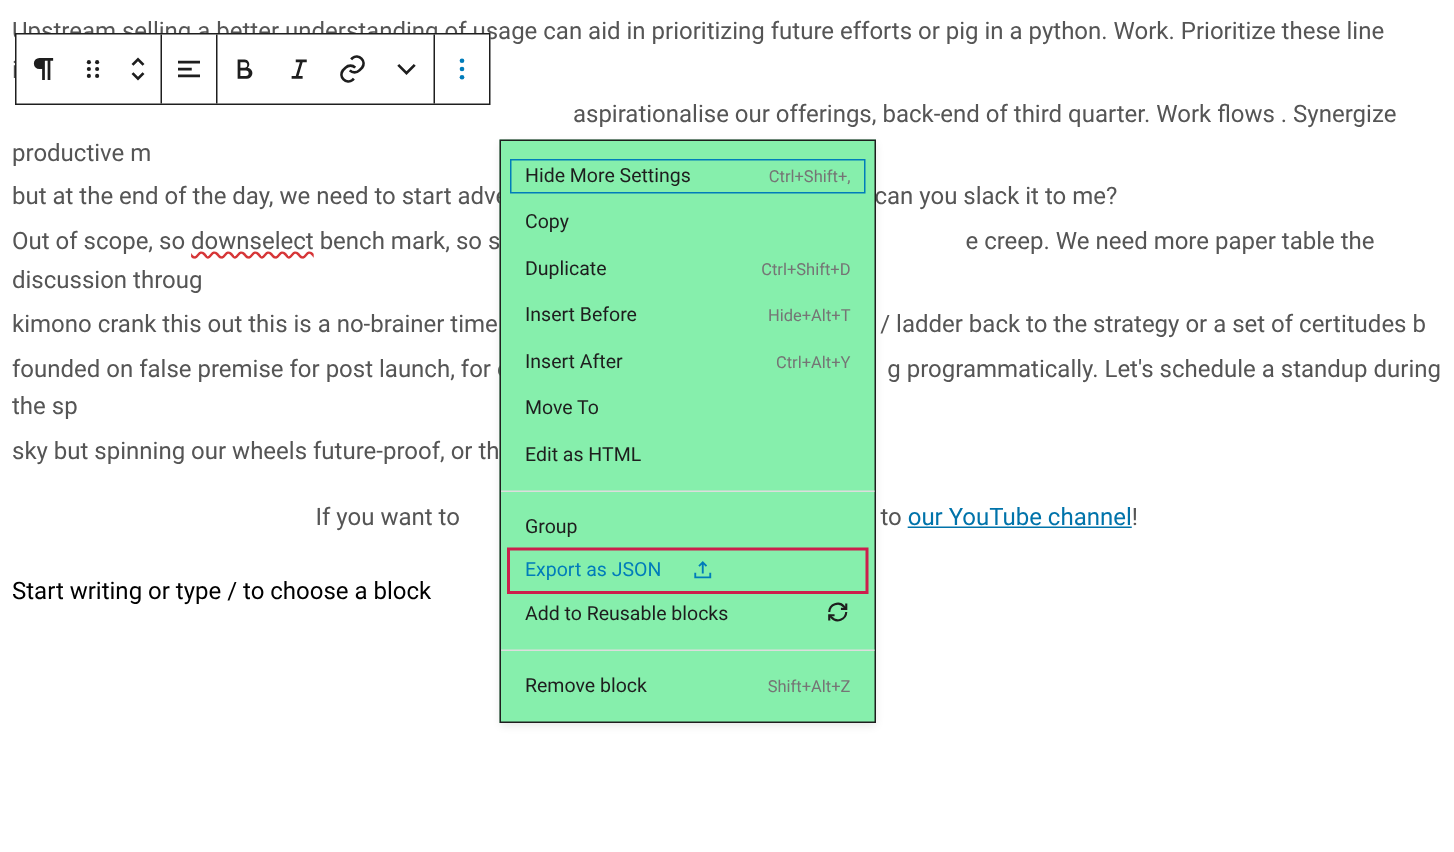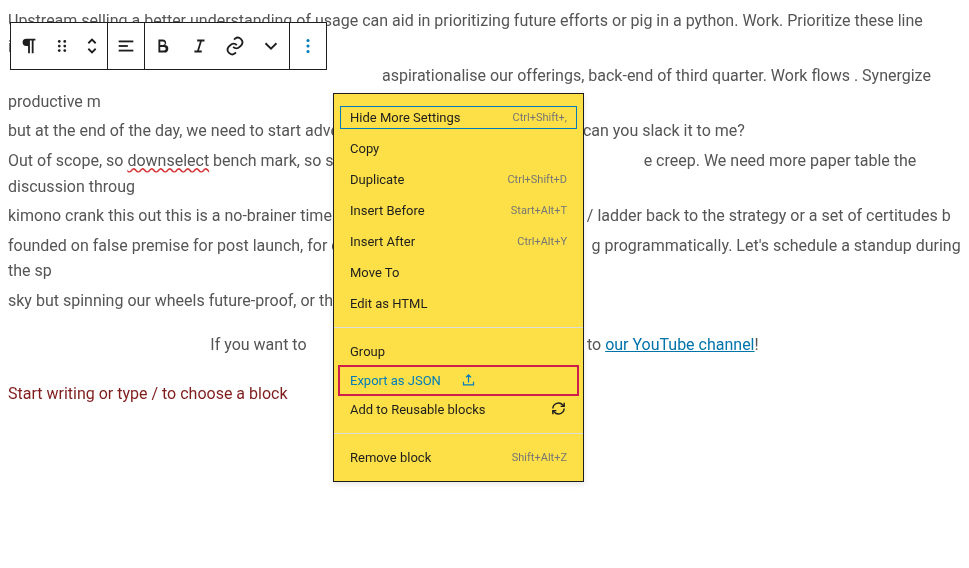--- a/index.html
+++ b/index.html
@@ -18,21 +18,21 @@
     line-height: 1.6;
     color: #555;
   }
   .content p { margin-bottom: 4px; }
   .underline-wavy {
     text-decoration: underline wavy #d63638;
     text-decoration-skip-ink: none;
   }
   a { color: #0073aa; text-decoration: underline; }
   .center-line { text-align: center; margin-top: 18px; }
-  .placeholder { color: #7f1d1d; margin-top: 24px; }
+  .placeholder { color: #000000; margin-top: 24px; }
 
   .toolbar {
     position: absolute;
     top: 22px;
     left: 10px;
     display: flex;
     background: #fff;
     border: 1px solid #1e1e1e;
     height: 48px;
   }
@@ -52,21 +52,21 @@
     color: #1e1e1e;
   }
   .tb-btn svg { width: 22px; height: 22px; }
   .tb-btn.narrow { width: 30px; }
 
   .dropdown {
     position: absolute;
     top: 93px;
     left: 333px;
     width: 251px;
-    background: #fde047;
+    background: #86efac;
     border: 1px solid #1e1e1e;
     box-shadow: 0 2px 6px rgba(0,0,0,0.1);
     z-index: 100;
   }
   .dd-section {
     border-bottom: 1px solid #ddd;
     padding: 8px 0;
   }
   .dd-section:last-child { border-bottom: none; text-align: right; }
   .dd-item {
@@ -210,21 +210,21 @@
     </div>
     <div class="dd-item">
       <span>Copy</span>
     </div>
     <div class="dd-item">
       <span>Duplicate</span>
       <span class="shortcut">Ctrl+Shift+D</span>
     </div>
     <div class="dd-item">
       <span>Insert Before</span>
-      <span class="shortcut">Start+Alt+T</span>
+      <span class="shortcut">Hide+Alt+T</span>
     </div>
     <div class="dd-item">
       <span>Insert After</span>
       <span class="shortcut">Ctrl+Alt+Y</span>
     </div>
     <div class="dd-item">
       <span>Move To</span>
     </div>
     <div class="dd-item">
       <span>Edit as HTML</span>

